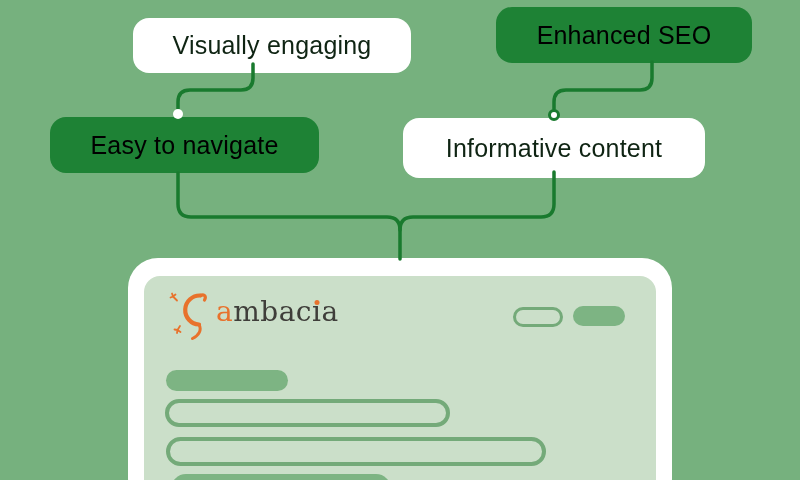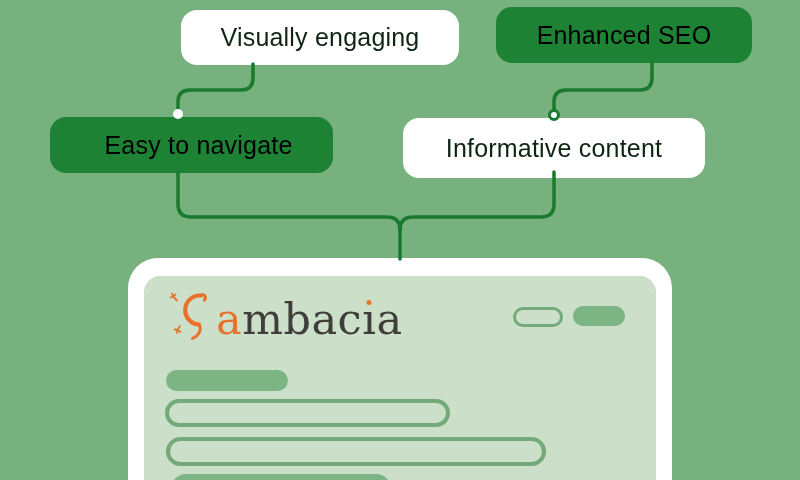--- a/index.html
+++ b/index.html
@@ -21,23 +21,23 @@
     border-radius: 16px;
     font-size: 25px;
     font-weight: 500;
     letter-spacing: 0.2px;
     z-index: 1;
     white-space: nowrap;
   }
   .pill.light { background: #ffffff; color: #0f2413; }
   .pill.dark  { background: #1e8235; color: #000000; }
 
-  .pill-visually    { left: 133px; top: 10px;  width: 278px; height: 55px; margin-left: 48px; }
+  .pill-visually    { left: 133px; top: 18px;  width: 278px; height: 55px; }
   .pill-seo         { left: 496px; top: 7px;   width: 256px; height: 56px; }
-  .pill-easy        { left: 50px;  top: 117px; width: 269px; height: 56px; padding-left: 14px; }
+  .pill-easy        { left: 50px;  top: 117px; width: 269px; height: 56px; }
   .pill-informative { left: 403px; top: 118px; width: 302px; height: 60px; }
 
   
   .connectors {
     position: absolute;
     left: 0; top: 0;
     width: 800px; height: 480px;
     z-index: 2;
     pointer-events: none;
   }
@@ -60,21 +60,21 @@
   }
   .logo {
     position: absolute;
     left: 24px; top: 12px;
     display: flex;
     align-items: flex-start;
   }
   .logo-icon { display: block; }
   .logo-text {
     font-family: "DejaVu Serif", serif;
-    font-size: 43px;
+    font-size: 28px;
     font-weight: 500;
     color: #3f3e3a;
     letter-spacing: 0.5px;
     line-height: 1;
     margin-left: 4px;
     margin-top: 10px;
   }
   .logo-lead { color: #e8722c; }
   .logo-i { position: relative; display: inline-block; }
   .logo-i::after {

